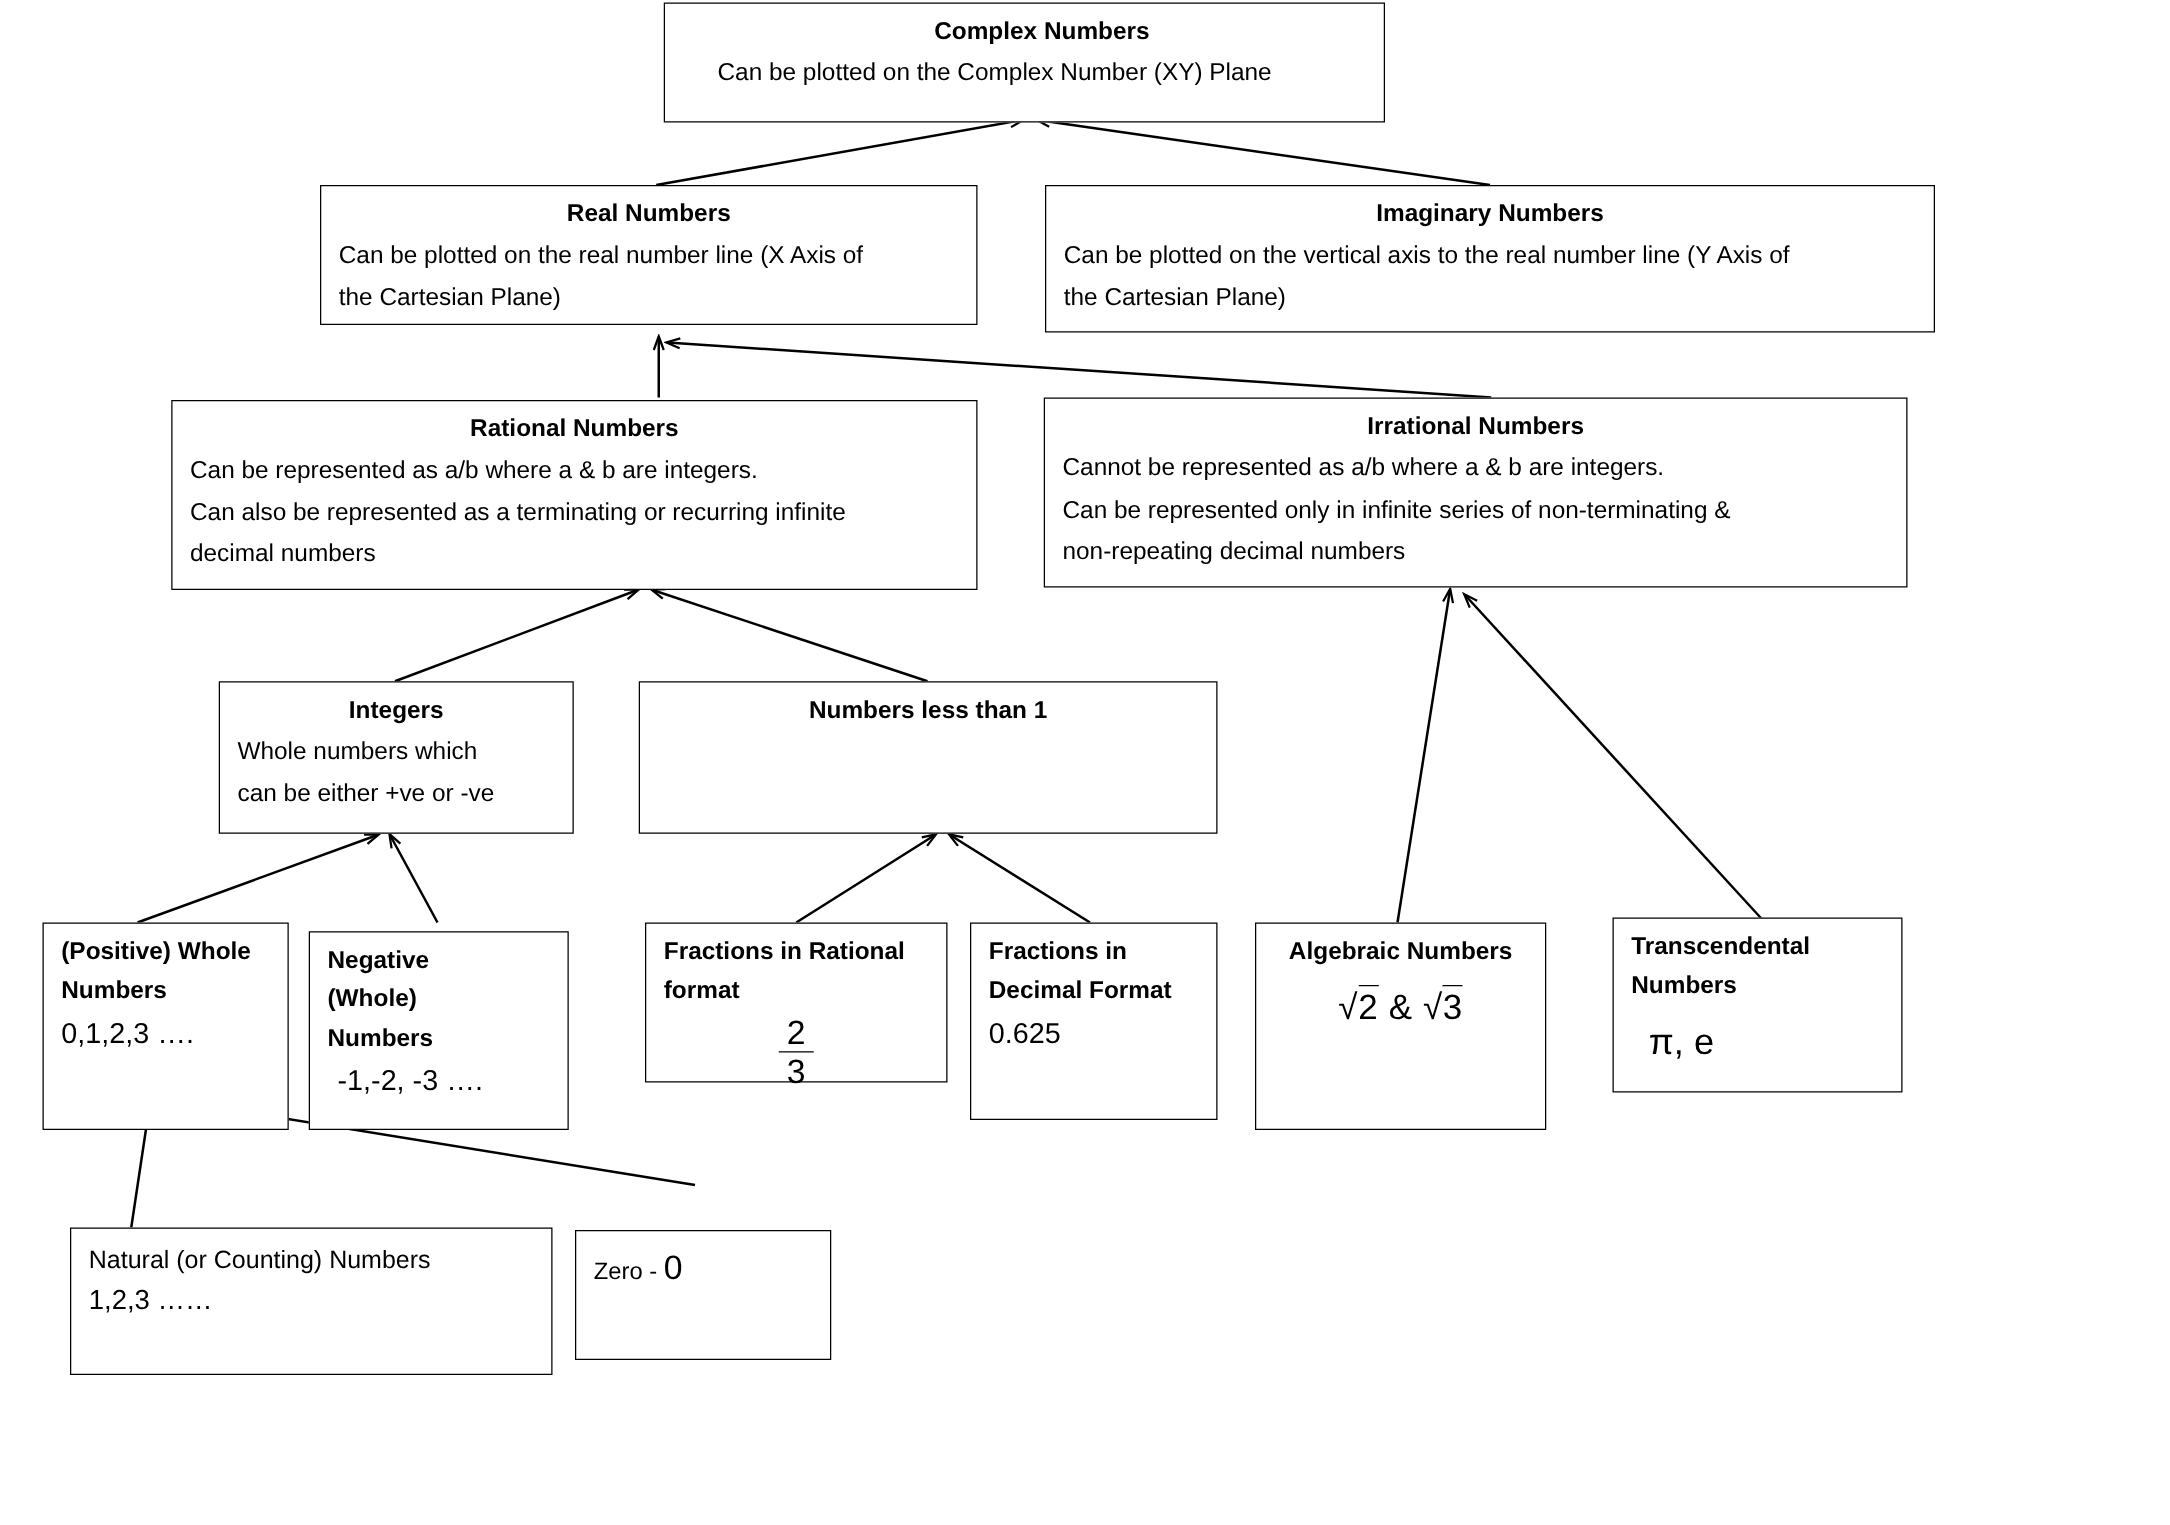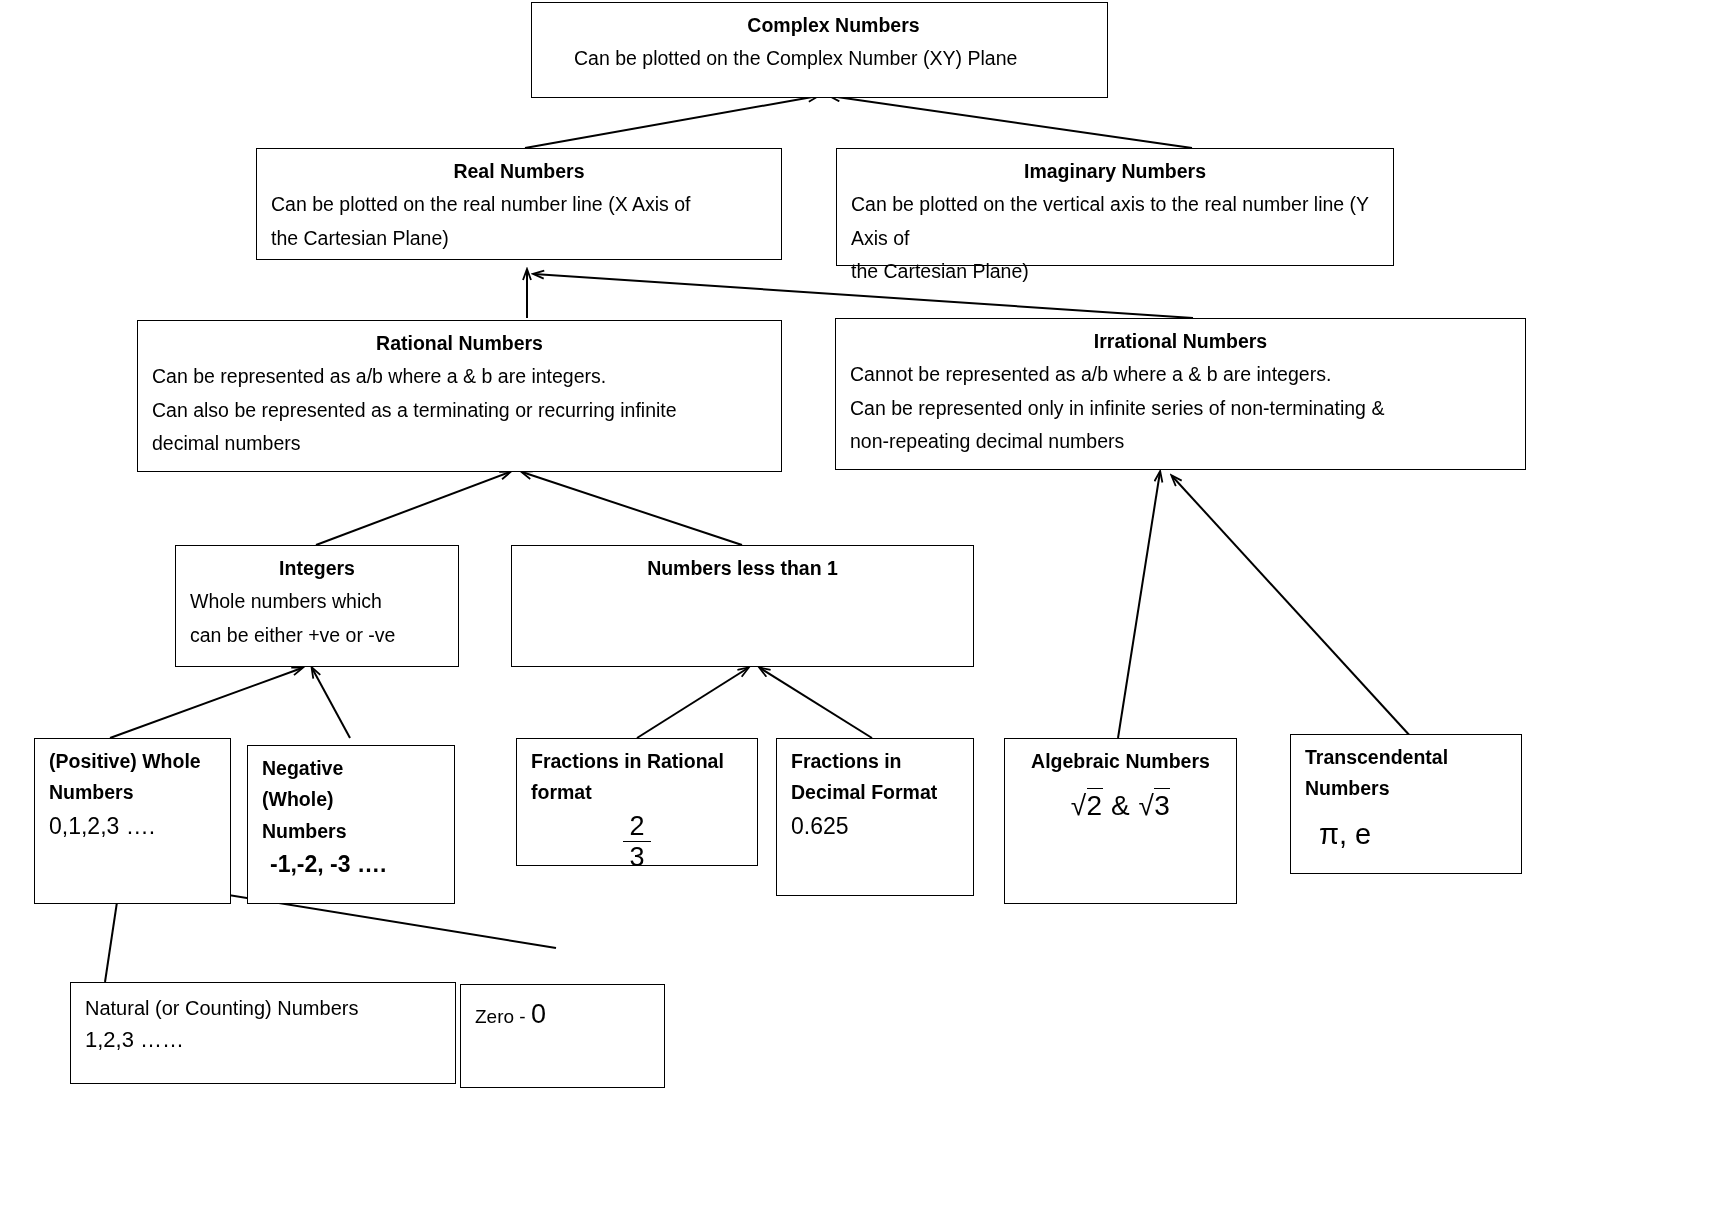--- a/index.html
+++ b/index.html
@@ -149,21 +149,21 @@
   </div>
 
   <div class="node" style="left:256px; top:148px; width:526px; height:112px;">
     <div class="title">Real Numbers</div>
     <div class="body">
       <span class="ln">Can be plotted on the real number line (X Axis of</span>
       <span class="ln">the Cartesian Plane)</span>
     </div>
   </div>
 
-  <div class="node" style="left:836px; top:148px; width:558px; height:118px;">
+  <div class="node" style="left:836px; top:148px; width:712px; height:118px;">
     <div class="title">Imaginary Numbers</div>
     <div class="body">
       <span class="ln">Can be plotted on the vertical axis to the real number line (Y Axis of</span>
       <span class="ln">the Cartesian Plane)</span>
     </div>
   </div>
 
   <div class="node" style="left:137px; top:320px; width:645px; height:152px;">
     <div class="title">Rational Numbers</div>
     <div class="body">
@@ -197,21 +197,21 @@
   <div class="node" style="left:34px; top:738px; width:197px; height:166px;">
     <div class="title left">(Positive) Whole</div>
     <div class="title left">Numbers</div>
     <div class="example">0,1,2,3 ….</div>
   </div>
 
   <div class="node" style="left:247px; top:745px; width:208px; height:159px;">
     <div class="title left">Negative</div>
     <div class="title left">(Whole)</div>
     <div class="title left">Numbers</div>
-    <div class="example" style="padding-left:8px;font-weight:bold;">-1,-2, -3 ….</div>
+    <div class="example" style="padding-left:8px;">-1,-2, -3 ….</div>
   </div>
 
   <div class="node" style="left:516px; top:738px; width:242px; height:128px;">
     <div class="title left">Fractions in Rational</div>
     <div class="title left">format</div>
     <div class="frac-wrap">
       <span class="frac">
         <span class="num">2</span>
         <span class="den">3</span>
       </span>
@@ -232,21 +232,21 @@
       <span class="rad-term">√<span class="bar">3</span></span>
     </div>
   </div>
 
   <div class="node" style="left:1290px; top:734px; width:232px; height:140px;">
     <div class="title left">Transcendental</div>
     <div class="title left">Numbers</div>
     <div class="greek" style="padding-left:14px; margin-top:14px;">π, e</div>
   </div>
 
-  <div class="node" style="left:70px; top:982px; width:386px; height:102px;">
+  <div class="node" style="left:56px; top:982px; width:386px; height:118px;">
     <div class="body" style="font-size:20px;">Natural (or Counting) Numbers</div>
     <div class="example" style="font-size:22px;">1,2,3 ……</div>
   </div>
 
   <div class="node" style="left:460px; top:984px; width:205px; height:104px;">
     <div style="padding-top:6px;">
       <span class="inline-small">Zero - </span><span class="inline-big">0</span>
     </div>
   </div>
 

